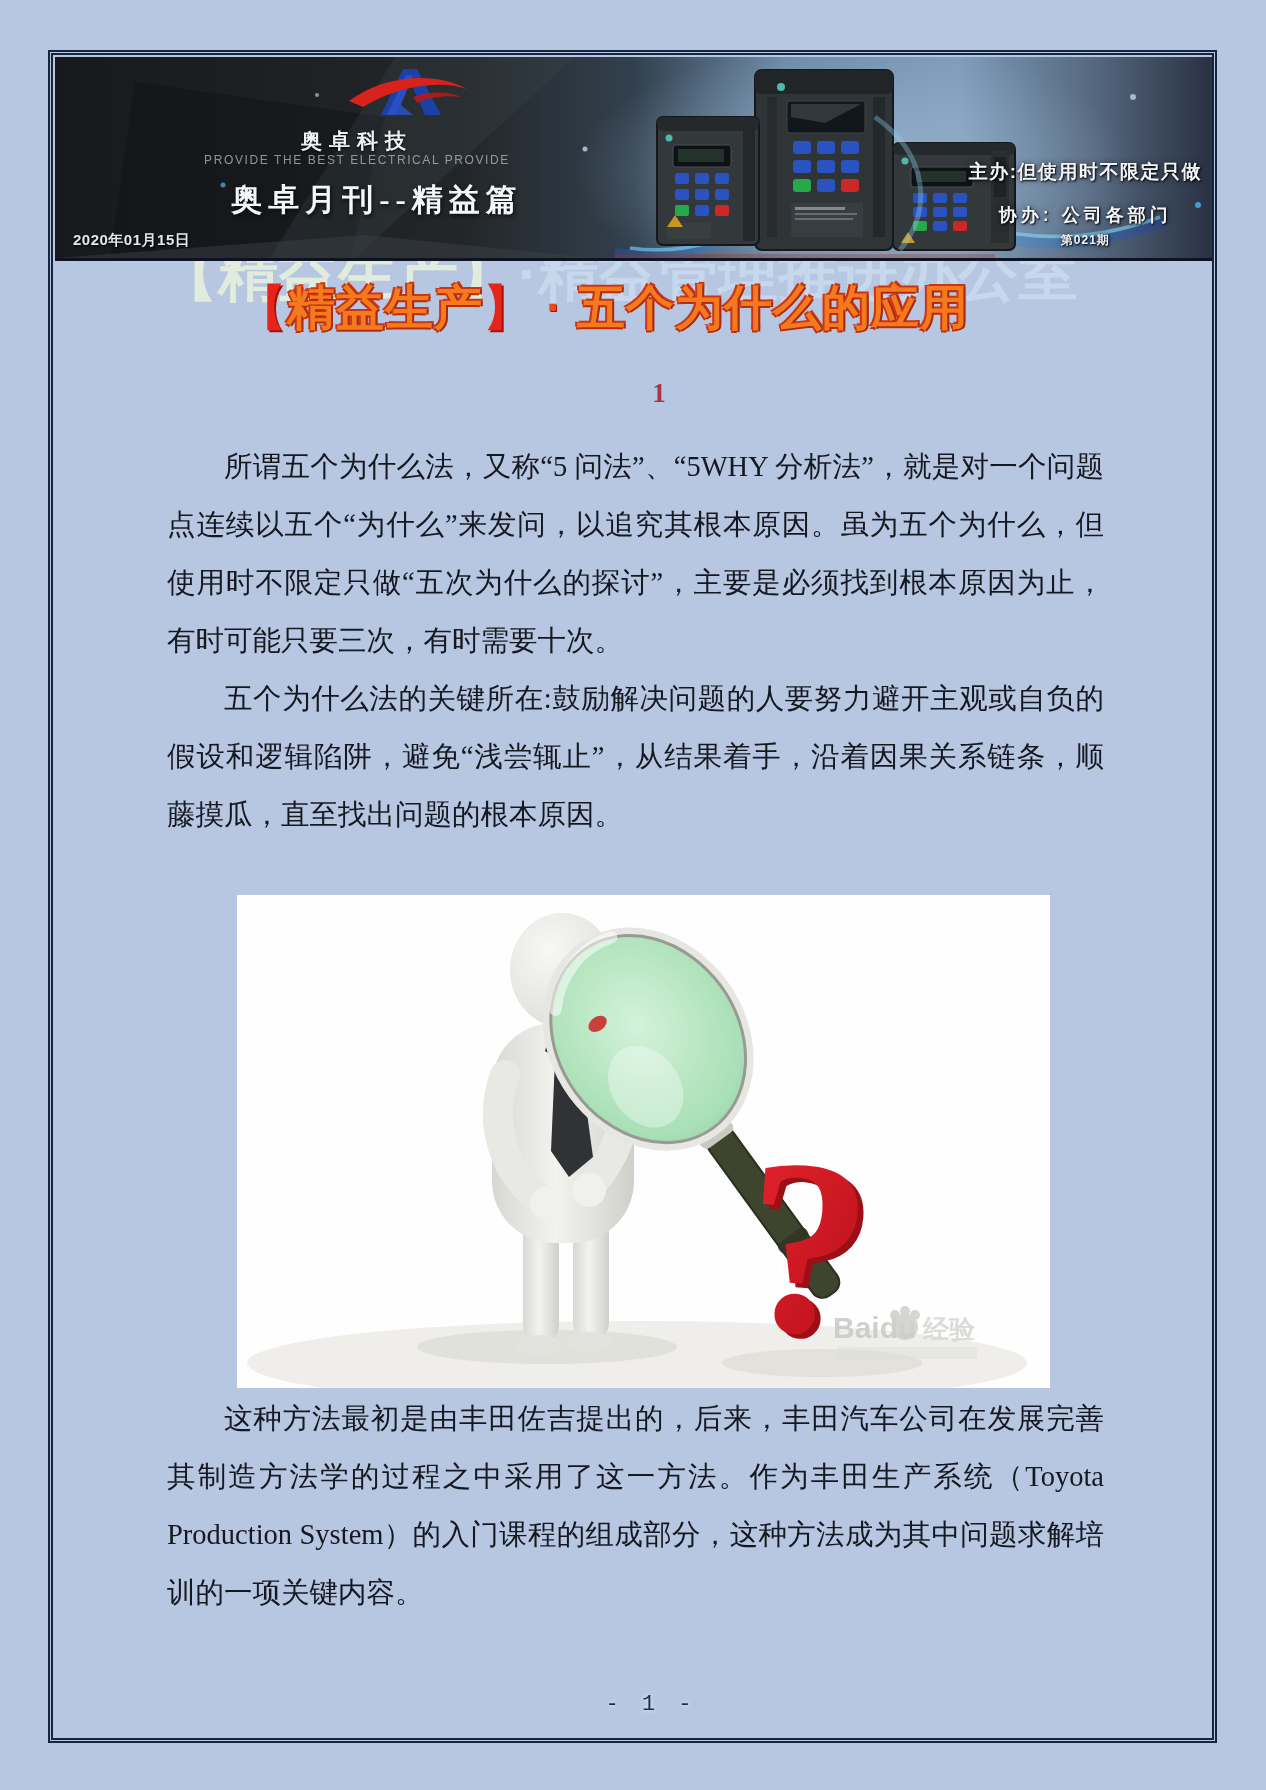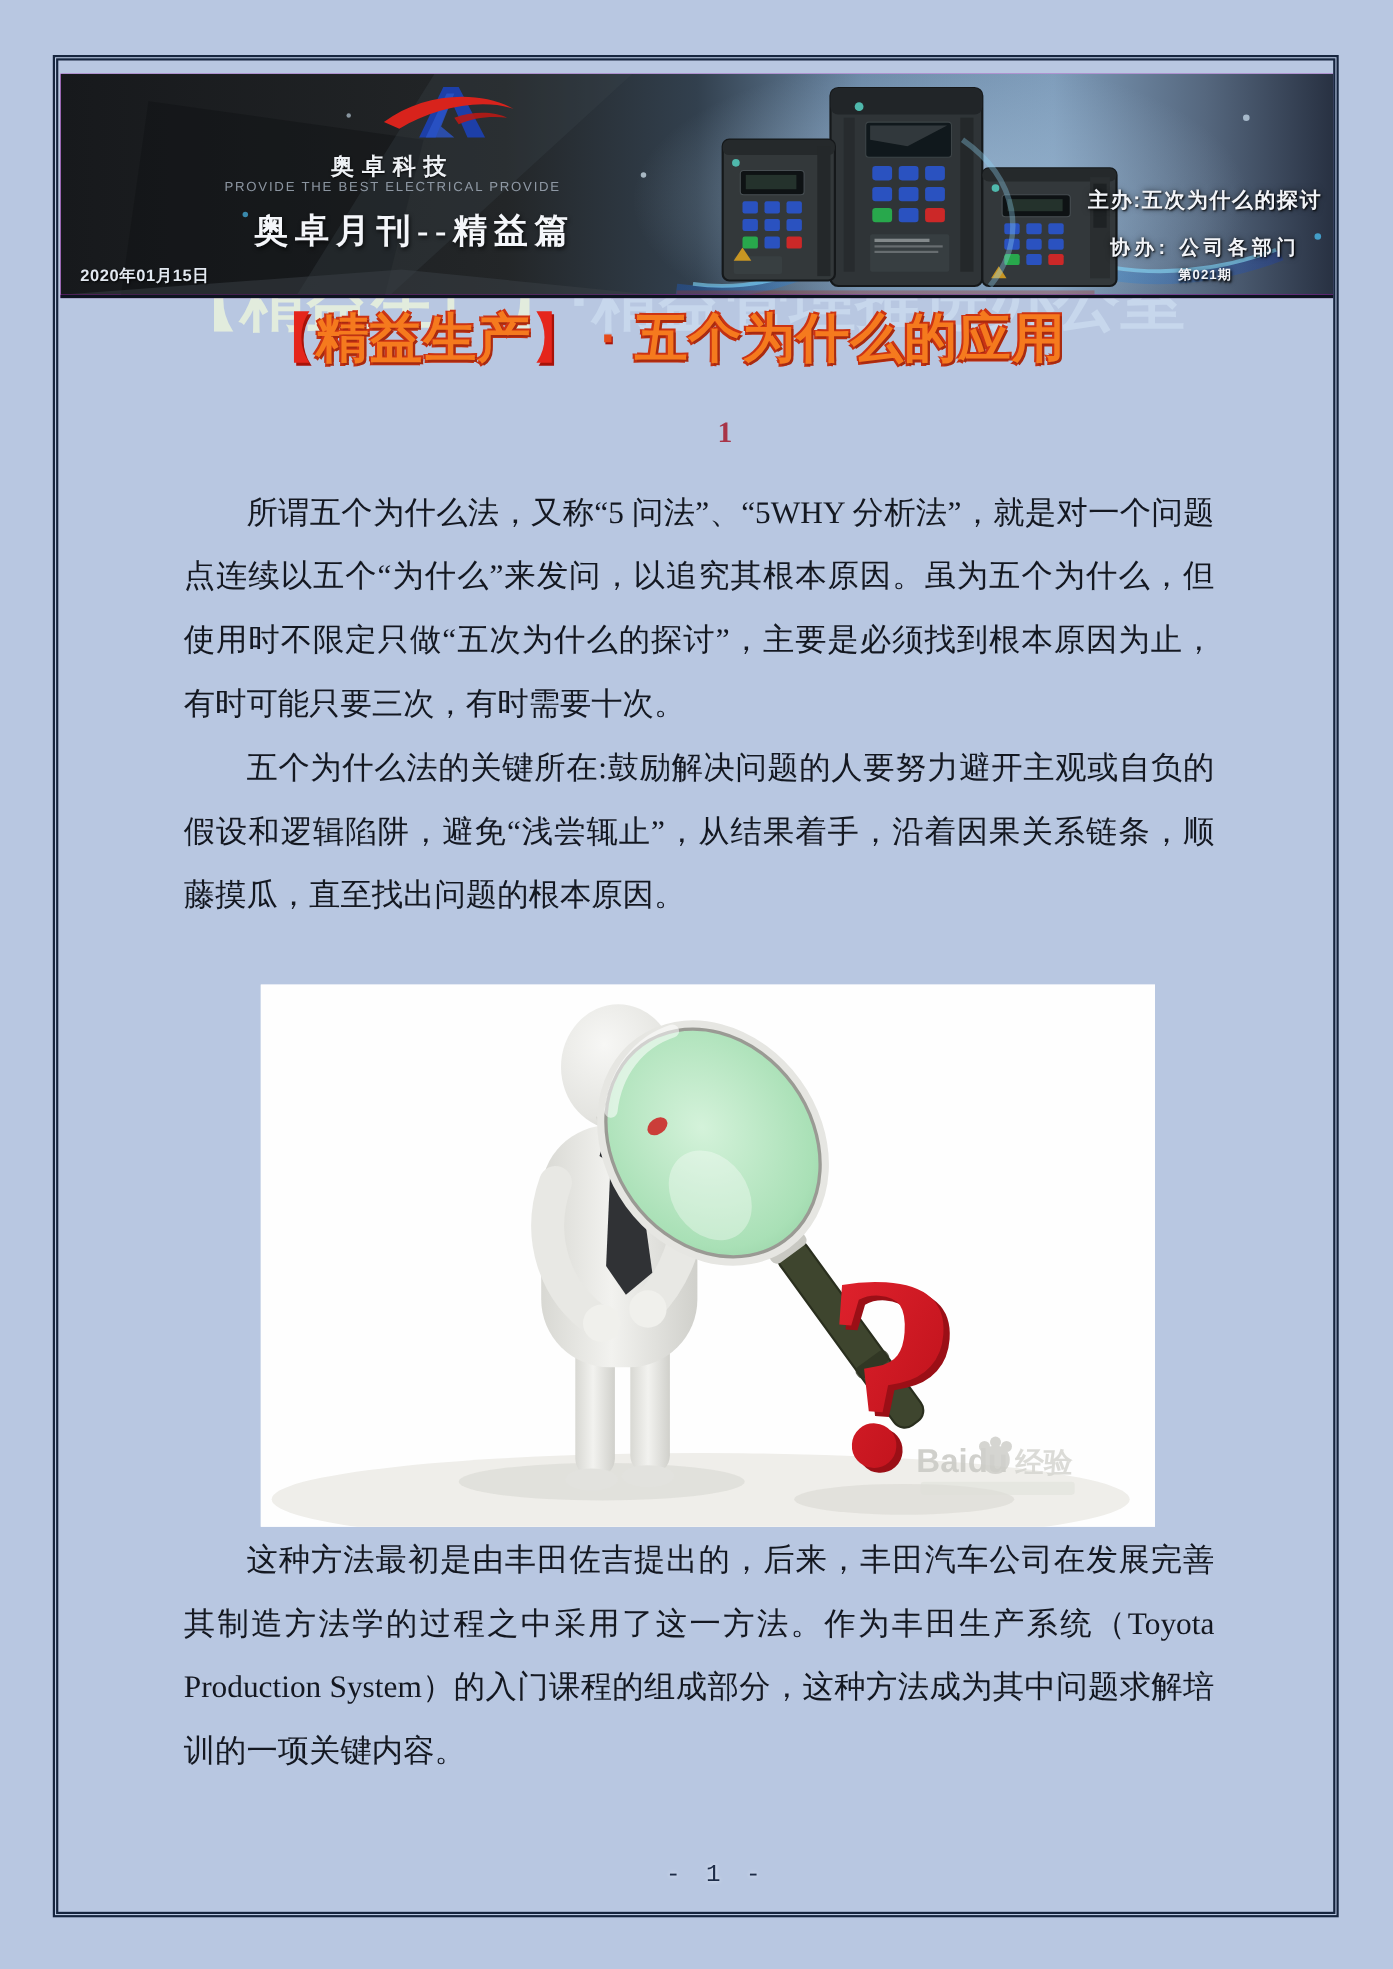--- a/index.html
+++ b/index.html
@@ -2,21 +2,21 @@
 <html><head>
 <meta charset="utf-8">
 <style>
   html,body{margin:0;padding:0;}
   body{width:1266px;height:1790px;background:#b8c7e1;font-family:"Liberation Sans",sans-serif;overflow:hidden;}
   .page{position:relative;width:1266px;height:1790px;background:#b8c7e1;}
 
   .frame{position:absolute;left:48px;top:50px;width:1159px;height:1683px;border:5px double #16253e;z-index:4;pointer-events:none;}
 
   
-  .header{position:absolute;left:55px;top:67px;width:1157px;height:201px;z-index:2;overflow:hidden;border-bottom:3px solid #0d1320;background:#a21caf;}
+  .header{position:absolute;left:55px;top:57px;width:1157px;height:201px;z-index:2;overflow:hidden;border-bottom:3px solid #0d1320;background:#0f172a;}
   .header svg.bg{position:absolute;left:0;top:0;}
   .hdr-logo{position:absolute;left:288px;top:4px;width:130px;height:64px;}
   .hdr-brand{position:absolute;left:152px;top:70px;width:300px;text-align:center;color:#eef1f5;font-size:21px;font-weight:bold;letter-spacing:7px;text-shadow:0 1px 2px #000;}
   .hdr-tagline{position:absolute;left:82px;top:96px;width:440px;text-align:center;color:#a9b4c2;font-size:12px;letter-spacing:1.6px;opacity:.8;white-space:nowrap;}
   .hdr-journal{position:absolute;left:112px;top:122px;width:420px;text-align:center;color:#f4f6fa;font-size:31px;font-weight:bold;letter-spacing:6px;font-family:"Liberation Serif",serif;text-shadow:1px 2px 4px rgba(0,0,0,.75);white-space:nowrap;}
   .hdr-date{position:absolute;left:18px;bottom:8px;color:#e2e8f0;font-size:15px;font-weight:bold;letter-spacing:.5px;text-shadow:1px 1px 2px #000;}
   .hdr-right{position:absolute;right:10px;top:102px;text-align:center;color:#f2f4f8;font-weight:bold;text-shadow:1px 1px 2px #000,0 0 6px rgba(0,0,0,.6);}
   .hr1{font-size:19px;letter-spacing:1.5px;}
   .hr2{font-size:18px;margin-top:18px;letter-spacing:4px;}
   .hr3{font-size:12px;margin-top:5px;letter-spacing:1px;}
@@ -163,21 +163,21 @@
       <polygon points="38,54 60,8 74,8 98,54 82,54 67,20 53,54" fill="#1d3fa8"></polygon>
       <polygon points="44,54 63,14 70,14 58,44 70,54" fill="#2c55c8" opacity="0.8"></polygon>
       <path d="M 6,40 C 40,14 92,10 124,28 C 96,18 52,26 20,46 Z" fill="#d8231c"></path>
       <path d="M 70,36 C 86,30 106,30 118,36 C 104,34 86,36 74,42 Z" fill="#b81a14" opacity="0.9"></path>
     </svg>
     <div class="hdr-brand">奥卓科技</div>
     <div class="hdr-tagline">PROVIDE THE BEST ELECTRICAL PROVIDE</div>
     <div class="hdr-journal">奥卓月刊--精益篇</div>
     <div class="hdr-date">2020年01月15日</div>
     <div class="hdr-right">
-      <div class="hr1">主办:五次为什么的探讨</div>
+      <div class="hr1">主办:但使用时不限定只做</div>
       <div class="hr2">协办: 公司各部门</div>
       <div class="hr3">第021期</div>
     </div>
   </div>
 
   <div class="ghost-title"><span class="g1">【精益生产】</span><span class="g2">·精益管理推进办公室</span></div>
 
   <div class="main-title"><span class="tred">【</span><span class="torange">精益生产</span><span class="tred">】</span><span class="tdot">·</span><span class="torange">五个为什么的应用</span></div>
 
   <div class="title-number">1</div>

